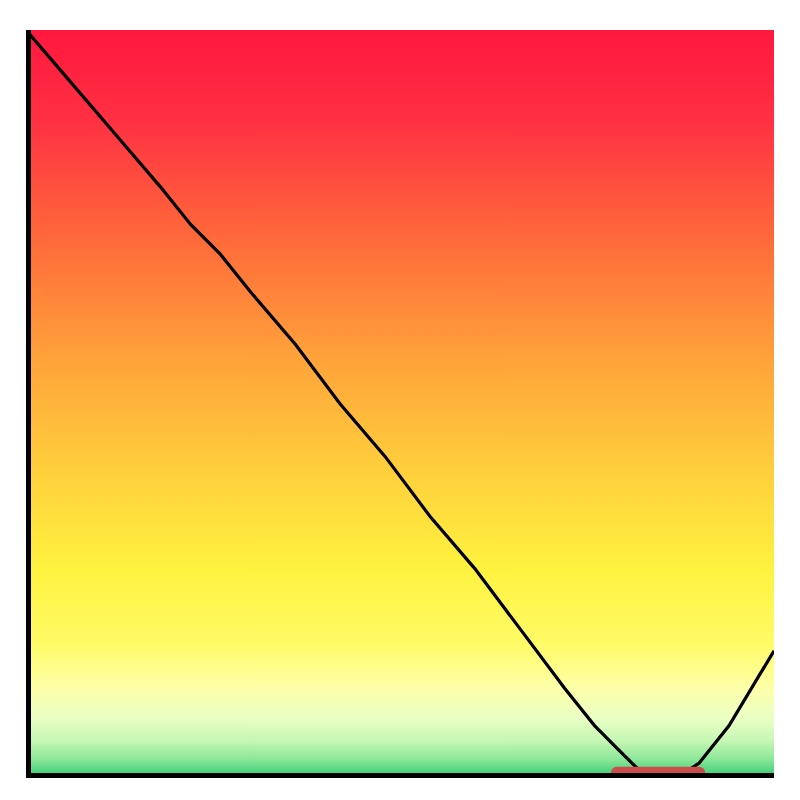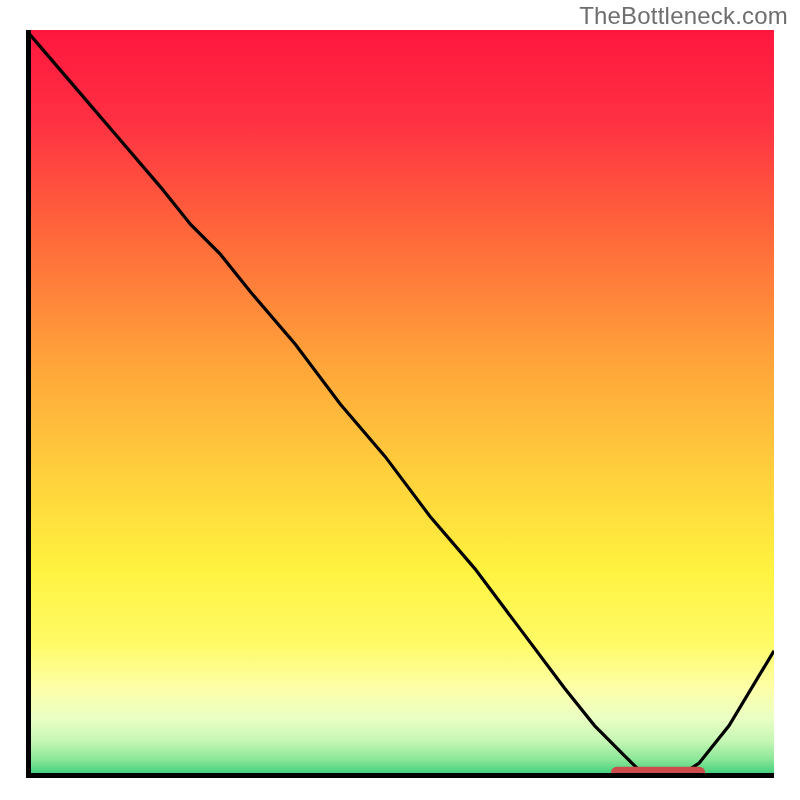--- a/index.html
+++ b/index.html
@@ -42,21 +42,20 @@
     top: 30px;
     width: 748px;
     height: 748px;
   }
 </style>
 </head>
 <body>
 
 <div class="wrap">
 
-  <div class="watermark">TheBottleneck.com</div>
 
   <svg class="chart" viewBox="0 0 748 748" preserveAspectRatio="none">
     <defs>
       <linearGradient id="bg-grad" x1="0" y1="0" x2="0" y2="1">
           <stop offset="0%" stop-color="#ff173e"></stop>
           <stop offset="12%" stop-color="#ff3043"></stop>
           <stop offset="28.000000000000004%" stop-color="#ff6a3a"></stop>
           <stop offset="45%" stop-color="#ffa63a"></stop>
           <stop offset="60%" stop-color="#ffd23c"></stop>
           <stop offset="72%" stop-color="#fff23f"></stop>

